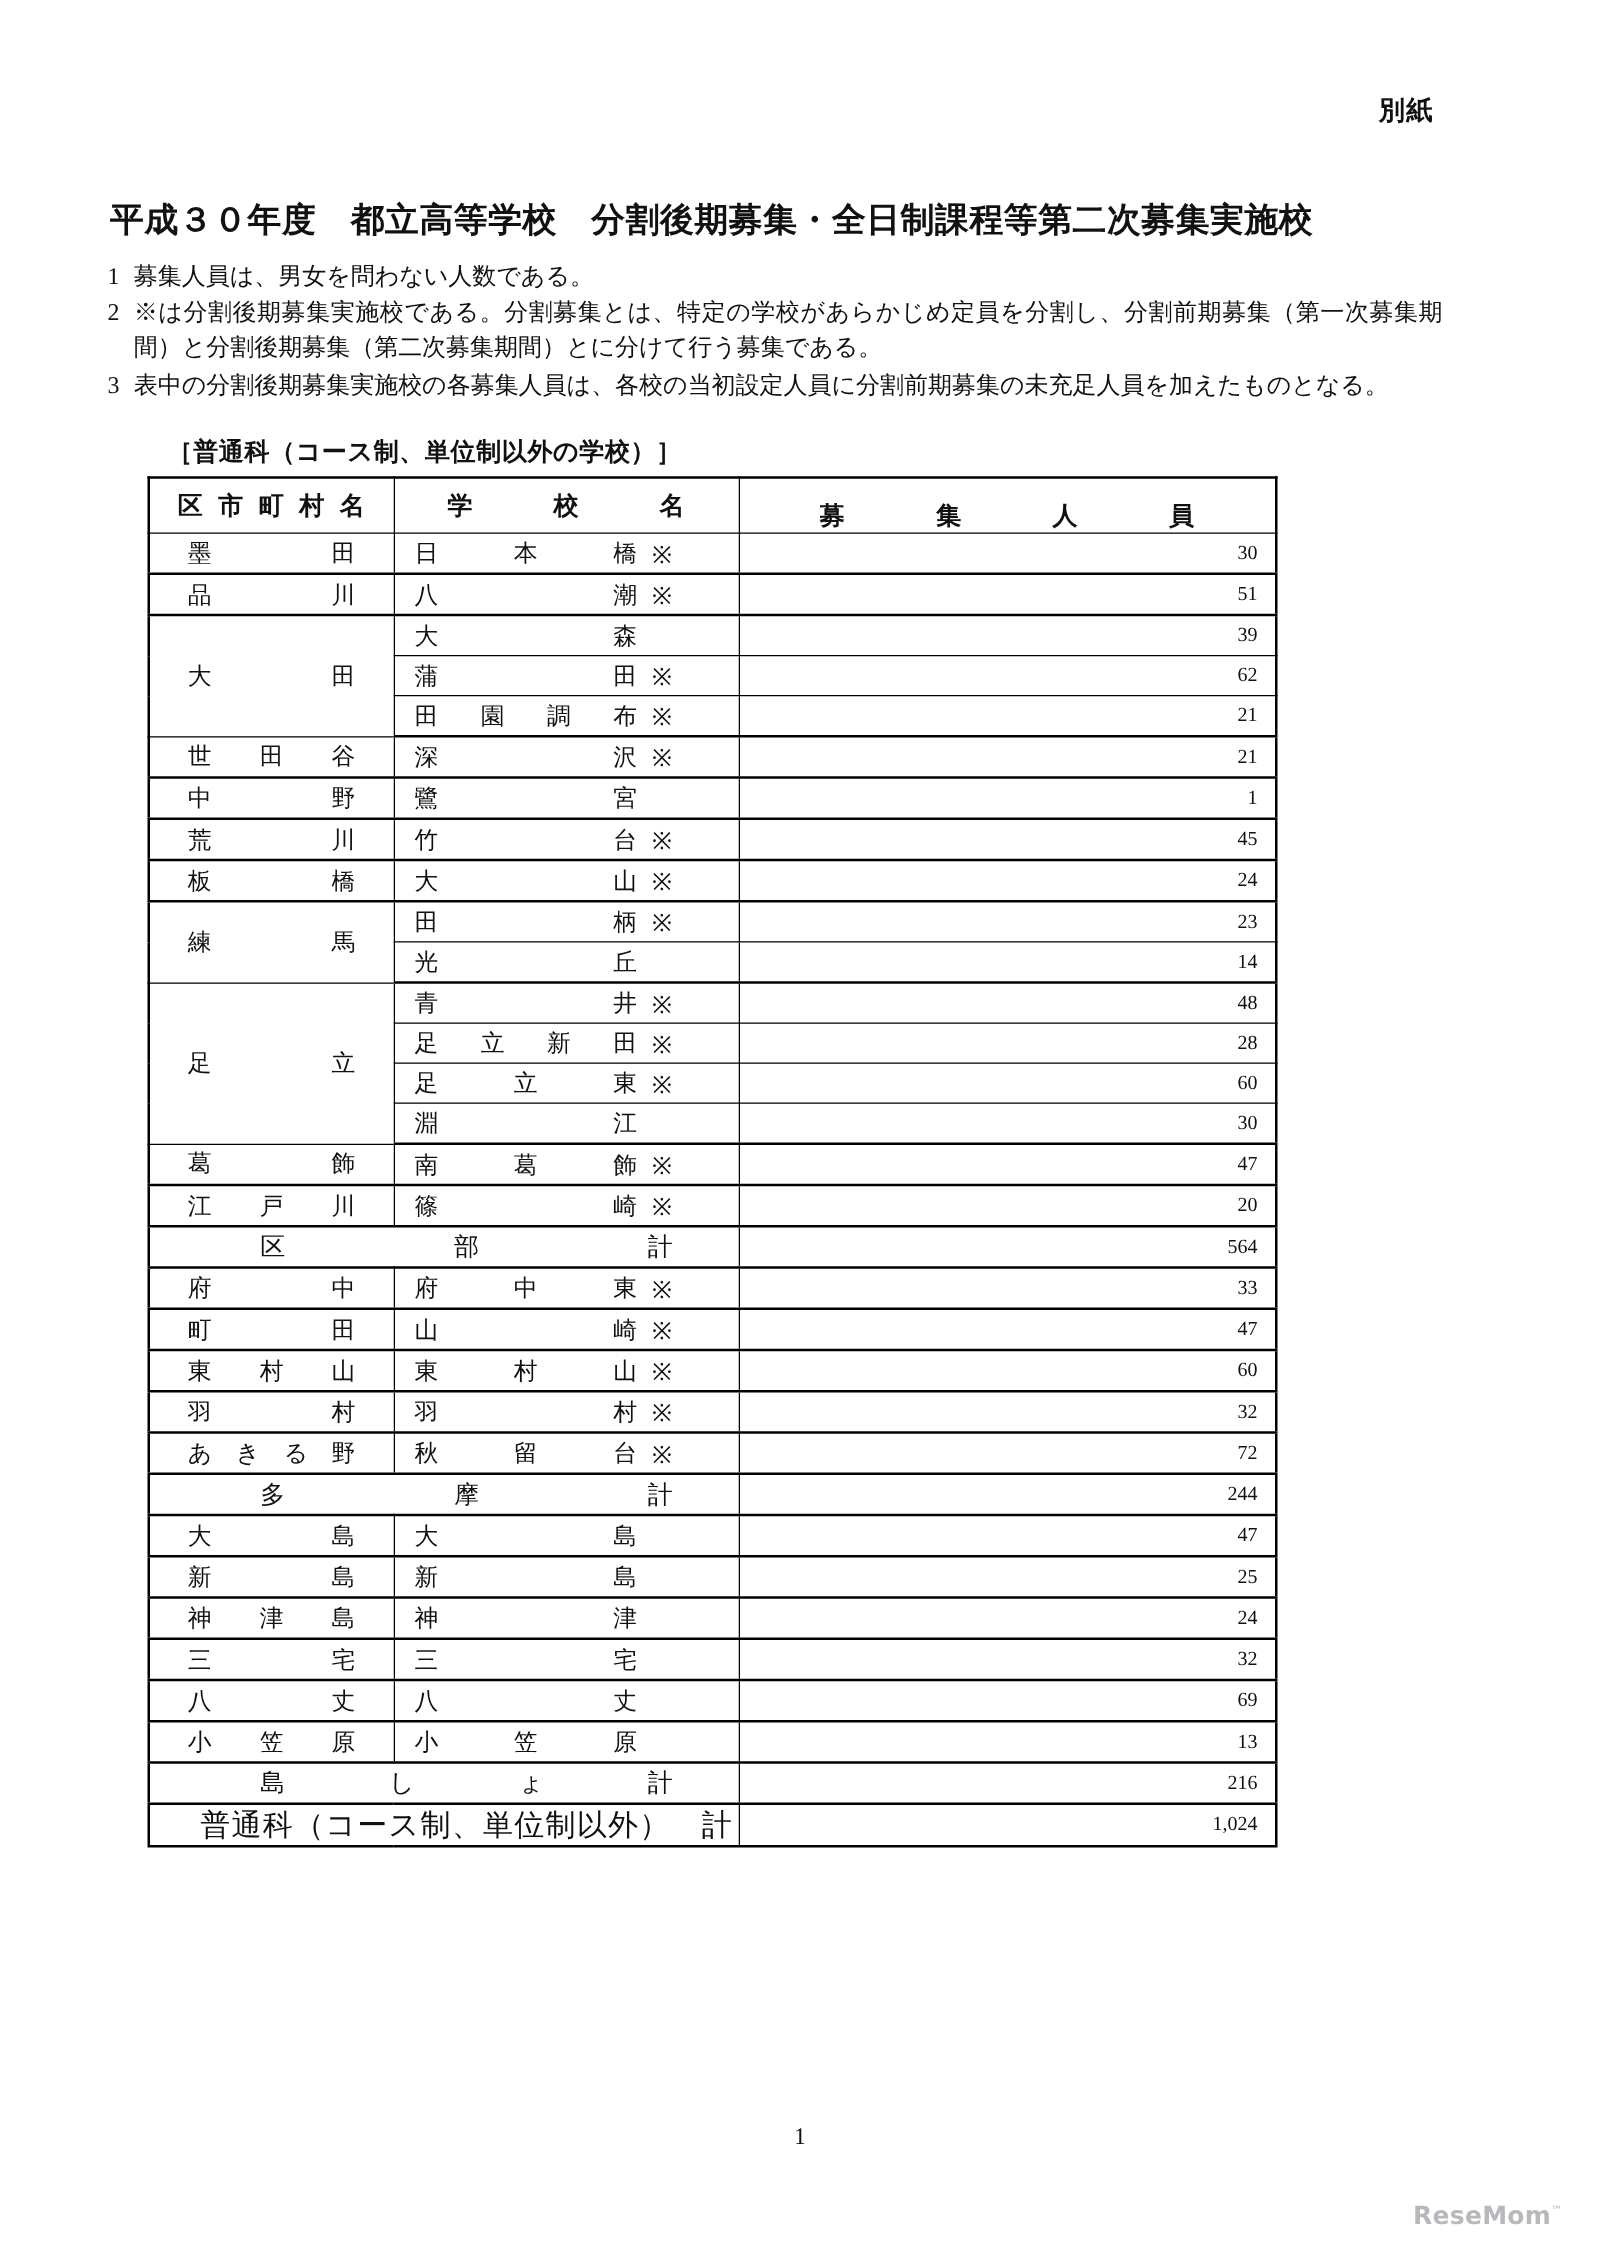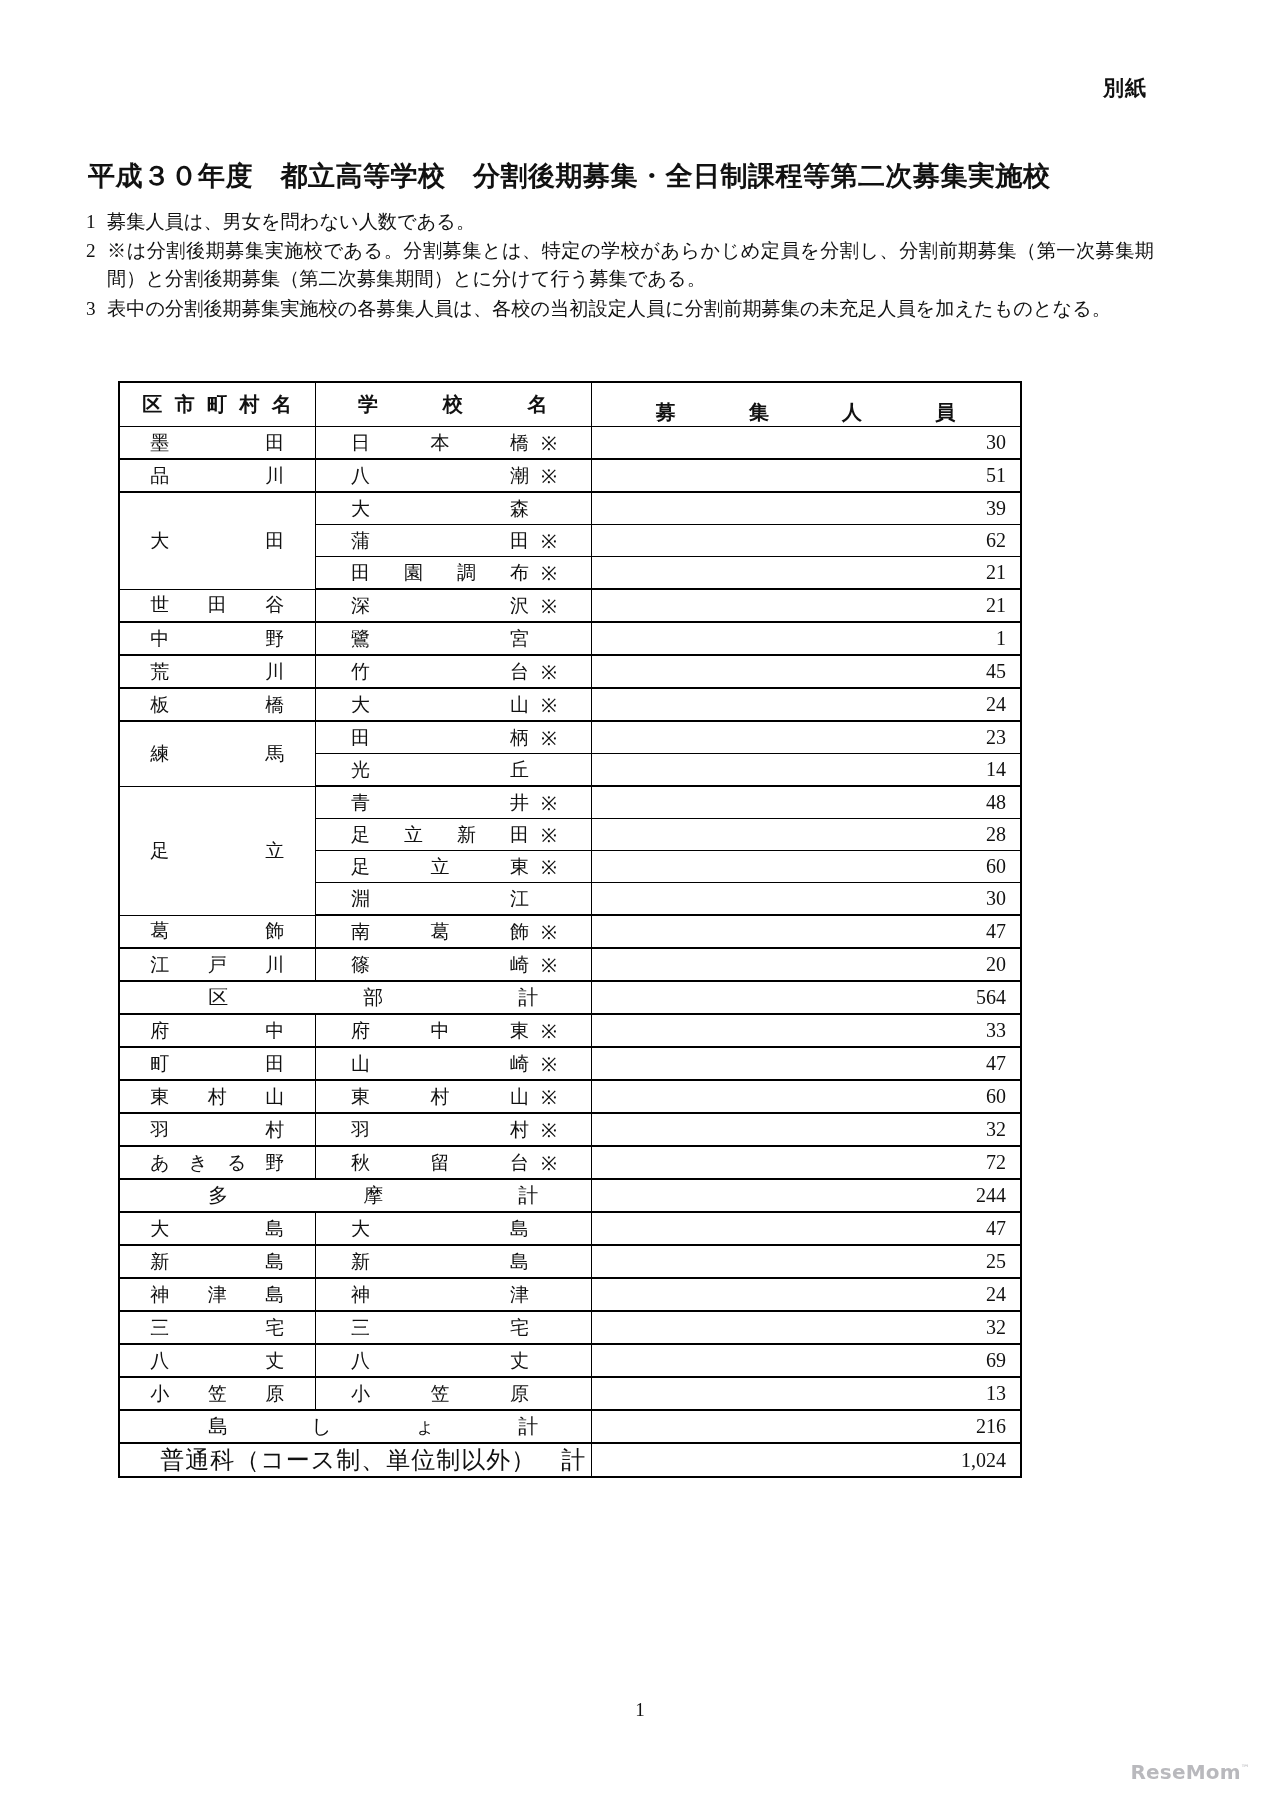--- a/index.html
+++ b/index.html
@@ -134,32 +134,31 @@
   }
   .sp-w-区 { width: 134px; }
   .sp-hdr1 { width: 150px; }
   .sp-hdr2 { width: 190px; }
   .sp-hdr3 { width: 300px; margin-top: 16px; }
 
   .num {
     display: block;
     text-align: right;
     padding-right: 14px;
-    font-size: 20px;
+    font-size: 16px;
     font-family: "Liberation Serif", "DejaVu Serif", serif;
   }
 
   .school-cell {
     position: relative;
   }
   .school-inner {
     display: flex;
     align-items: center;
     padding: 0 14px 0 16px;
-    justify-content: center;
   }
   .school-name {
     flex: 1 1 auto;
     text-align: justify;
     text-align-last: justify;
     text-justify: inter-character;
     max-width: 178px;
   }
   .school-mark {
     flex: 0 0 20px;
@@ -230,20 +229,21 @@
     <div class="note">
       <span class="note-num">2</span>
       <span class="note-body">※は分割後期募集実施校である。分割募集とは、特定の学校があらかじめ定員を分割し、分割前期募集（第一次募集期間）と分割後期募集（第二次募集期間）とに分けて行う募集である。</span>
     </div>
     <div class="note">
       <span class="note-num">3</span>
       <span class="note-body">表中の分割後期募集実施校の各募集人員は、各校の当初設定人員に分割前期募集の未充足人員を加えたものとなる。</span>
     </div>
   </div>
 
+  <div class="section-label">［普通科（コース制、単位制以外の学校）］</div>
 
   <div class="tbl-wrap">
     <table class="main">
       <colgroup>
         <col class="c1">
           <col class="c2">
           <col class="c3">
       </colgroup>
       <tbody id="tbody">
           <tr class="hdr">

